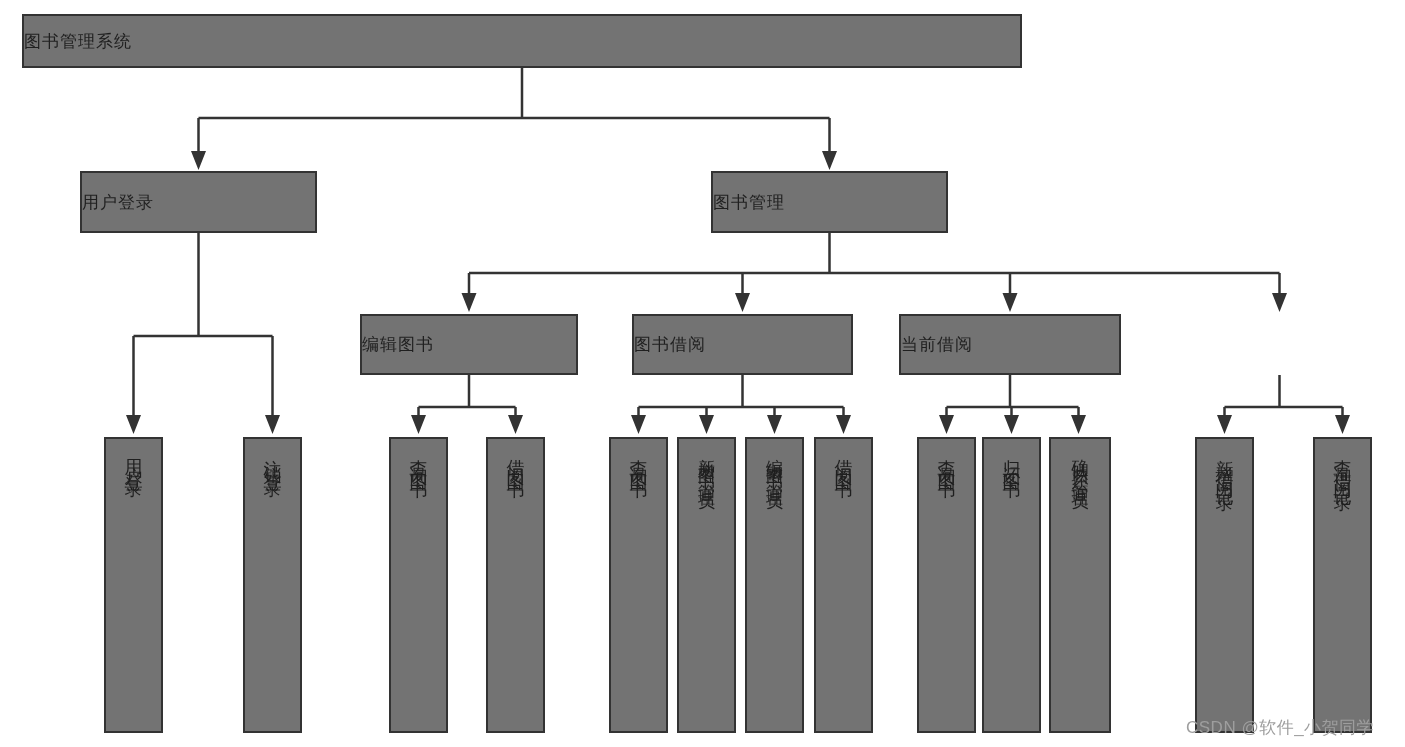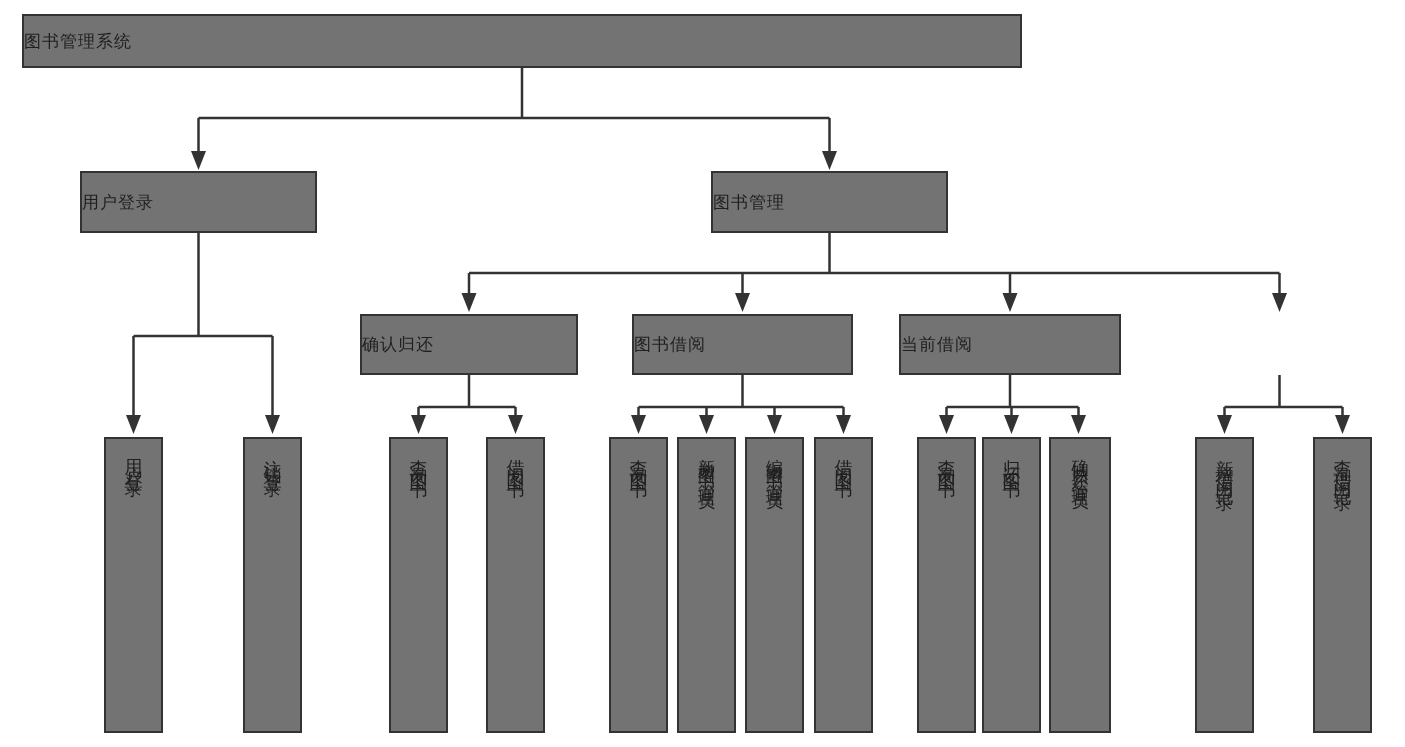--- a/index.html
+++ b/index.html
@@ -102,21 +102,21 @@
   </div>
 
   <div class="box" style="left:80px; top:171px; width:237px; height:62px;">
     <span>用户登录</span>
   </div>
   <div class="box" style="left:711px; top:171px; width:237px; height:62px;">
     <span>图书管理</span>
   </div>
 
   <div class="box" style="left:360px; top:314px; width:218px; height:61px;">
-    <span>确认归还</span>
+    <span>编辑图书</span>
   </div>
   <div class="box" style="left:899px; top:314px; width:222px; height:61px;">
     <span>当前借阅</span>
   </div>
   <div class="box" style="left:632px; top:314px; width:221px; height:61px;">
     <span>图书借阅</span>
   </div>
 
   <div class="box vbox" style="left:104px; top:437px; width:59px; height:296px;">
     <span>用户登录</span>
@@ -155,14 +155,15 @@
     <span>确认归还（管理员）</span>
   </div>
 
   <div class="box vbox" style="left:1195px; top:437px; width:59px; height:296px;">
     <span>新增借阅记录</span>
   </div>
   <div class="box vbox" style="left:1313px; top:437px; width:59px; height:296px;">
     <span>查询借阅记录</span>
   </div>
 
+  <div class="watermark">CSDN @软件_小贺同学</div>
 
 </div>
 
 </body></html>

